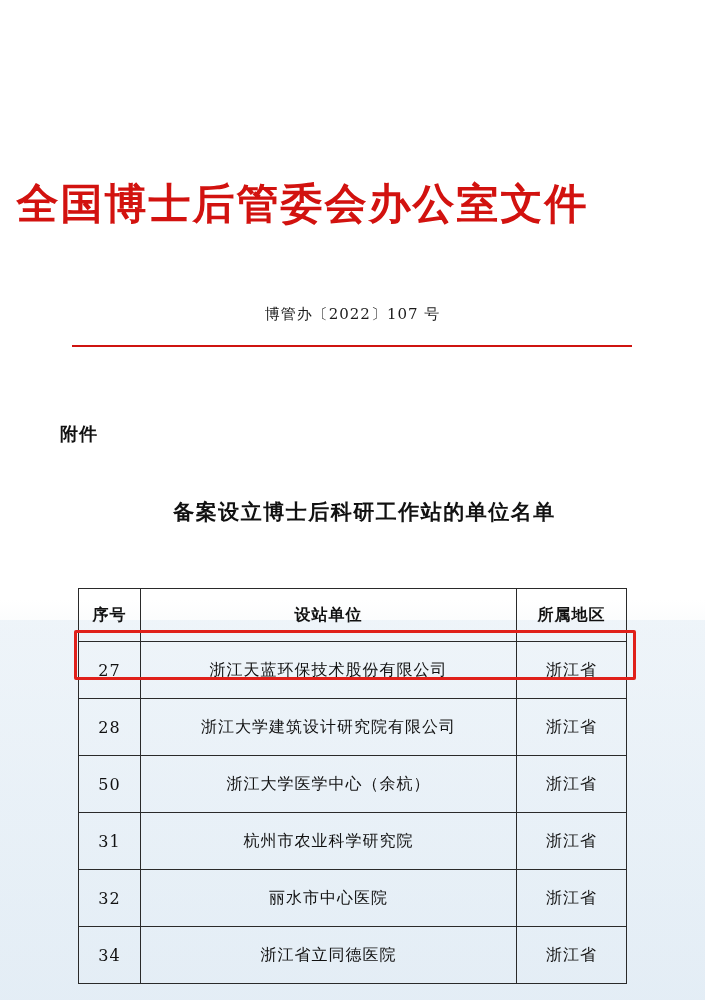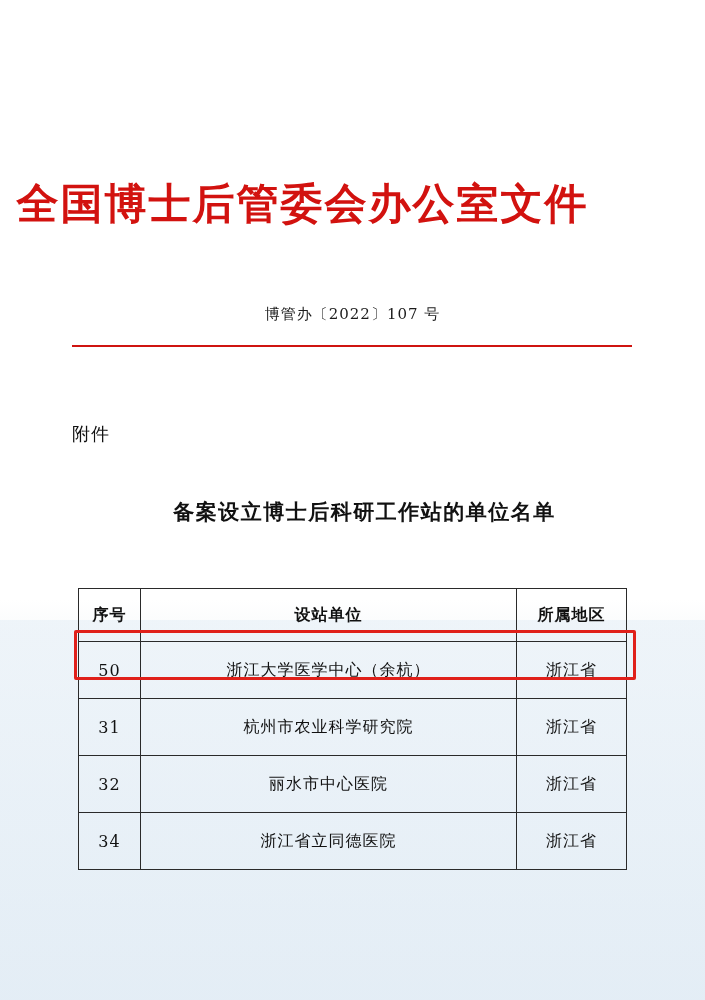--- a/index.html
+++ b/index.html
@@ -63,23 +63,23 @@
     top: 345px;
     left: 72px;
     width: 560px;
     height: 2px;
     background: #cf1410;
   }
 
   .attachment-label {
     position: absolute;
     top: 422px;
-    left: 72px;
+    left: 60px;
     font-size: 18px;
-    font-weight: 400;
+    font-weight: 700;
     color: #111;
     letter-spacing: 1px;
   }
 
   .list-title {
     position: absolute;
     top: 498px;
     left: 12px;
     width: 705px;
     text-align: center;
@@ -156,20 +156,30 @@
     </colgroup>
     <thead>
       <tr>
         <th>序号</th>
         <th>设站单位</th>
         <th>所属地区</th>
       </tr>
     </thead>
     <tbody>
       <tr>
+        <td>27</td>
+        <td>浙江天蓝环保技术股份有限公司</td>
+        <td>浙江省</td>
+      </tr>
+      <tr>
+        <td>28</td>
+        <td>浙江大学建筑设计研究院有限公司</td>
+        <td>浙江省</td>
+      </tr>
+      <tr>
         <td>50</td>
         <td>浙江大学医学中心（余杭）</td>
         <td>浙江省</td>
       </tr>
       <tr>
         <td>31</td>
         <td>杭州市农业科学研究院</td>
         <td>浙江省</td>
       </tr>
       <tr>

